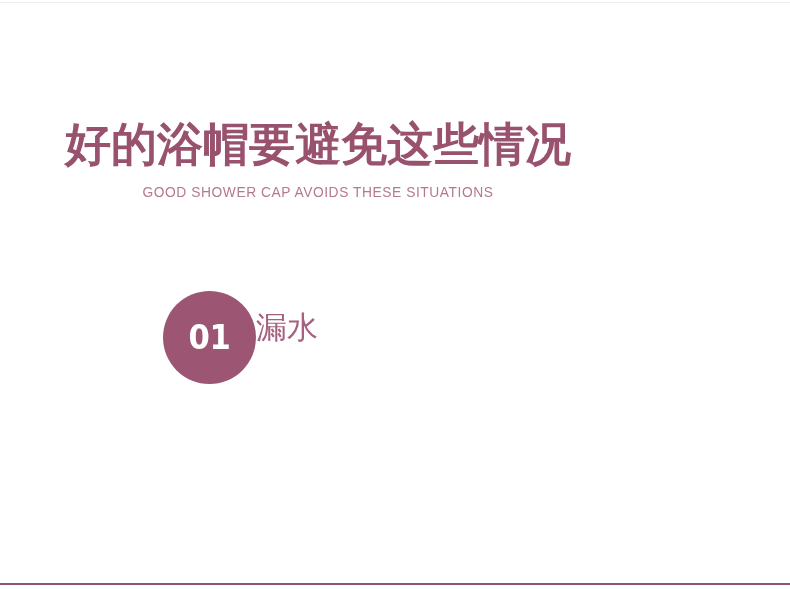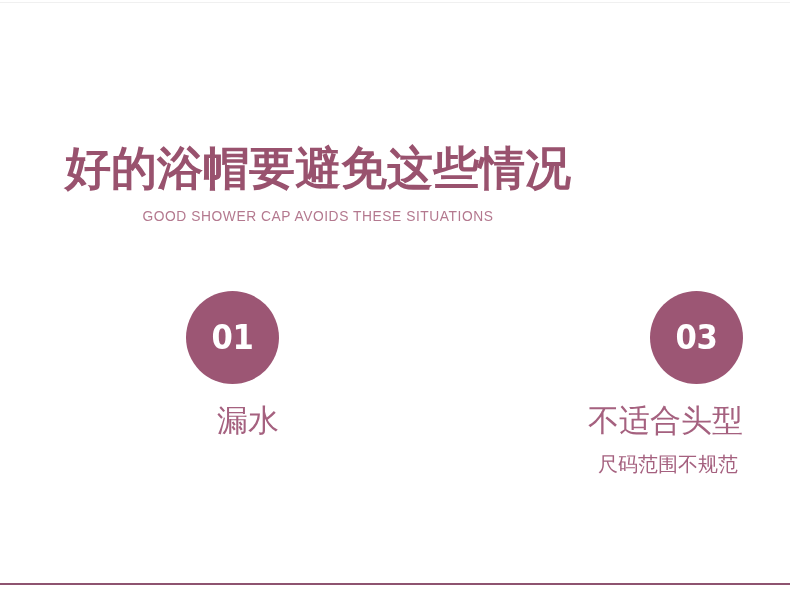--- a/index.html
+++ b/index.html
@@ -24,21 +24,21 @@
     position: absolute;
     left: 0;
     top: 2px;
     width: 790px;
     height: 1px;
     background: #f0f0f0;
   }
   .header {
     position: absolute;
     left: 0;
-    top: 140px;
+    top: 116px;
     width: 636px;
     text-align: center;
   }
   .header-title {
     font-family: "DejaVu Sans", "Liberation Sans", sans-serif;
     font-size: 46px;
     line-height: 56px;
     font-weight: 700;
     color: #99526e;
     letter-spacing: 0px;
@@ -61,22 +61,21 @@
     left: 0;
     top: 291px;
     width: 790px;
     display: flex;
     justify-content: center;
     align-items: flex-start;
   }
   .column {
     width: 232px;
     display: flex;
-    flex-direction: column;
-    align-items: flex-end;
+    align-items: flex-start;
   }
   .badge {
     width: 93px;
     height: 93px;
     border-radius: 50%;
     background: #9c5674;
     display: flex;
     align-items: center;
     justify-content: center;
   }
@@ -135,25 +134,18 @@
     <div class="column">
       <div class="badge">
         <span class="badge-number">01</span>
       </div>
       <div class="column-title">漏水</div>
     </div>
 
     <div class="column">
     </div>
 
-    <div class="column">
-      <div class="badge">
-        <span class="badge-number">03</span>
-      </div>
-      <div class="column-title">不适合头型</div>
-      <div class="column-desc">尺码范围不规范</div>
-    </div>
 
   </div>
 
   <div class="bottom-rule"></div>
 
 </div>
 
 </body></html>

